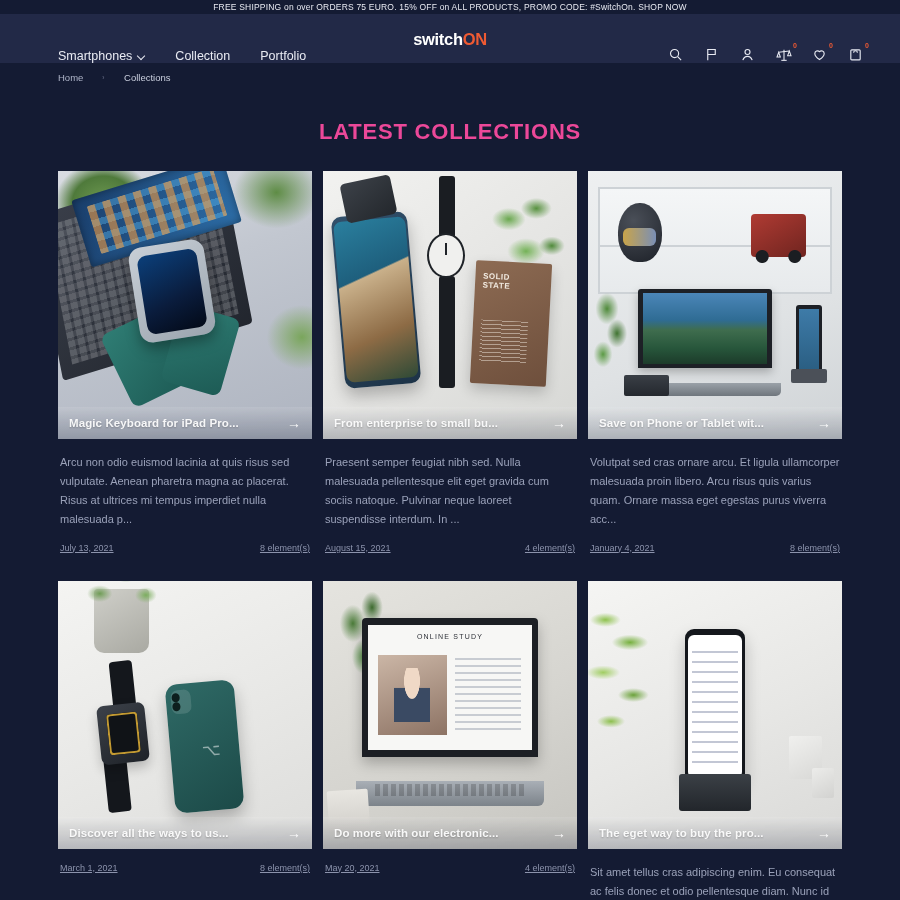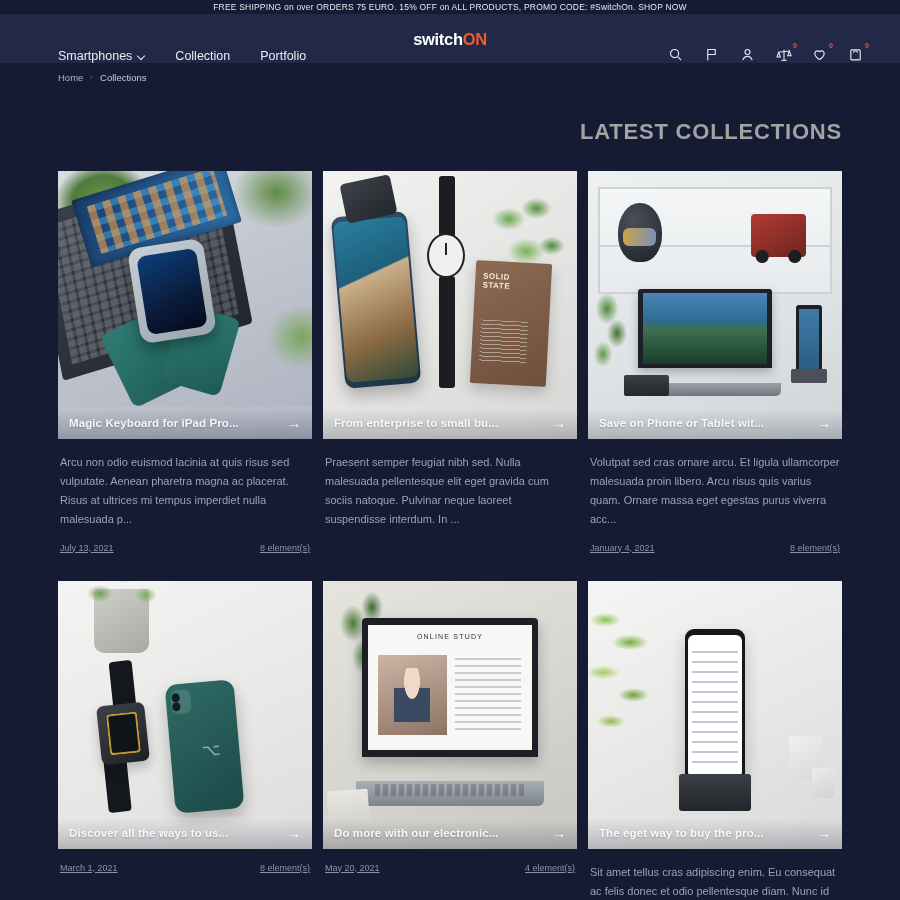--- a/index.html
+++ b/index.html
@@ -64,34 +64,34 @@
     position: absolute; top: -4px; right: -5px;
     color: #ef5a33; font-size: 7px; font-weight: bold; line-height: 1;
   }
 
   
   .crumbbar {
     height: 28px; background: #141b33;
     display: flex; align-items: center;
     padding: 0 58px;
   }
-  .crumb { display: flex; align-items: center; gap: 7px; }
+  .crumb { display: flex; align-items: center; gap: 19px; }
   .crumb a {
     color: #aeb4c8; font-size: 9.5px; text-decoration: none; cursor: pointer;
   }
   .crumb .sep {
     color: #6d748d; font-size: 8px; transform: scaleX(.8);
   }
   .crumb .cur { color: #c9cedd; font-size: 9.5px; }
 
   
   .page { padding: 0 58px; background: #141b33; }
   .page-title {
-    text-align: right;
-    color: #a3a3a3;
+    text-align: center;
+    color: #ec4899;
     font-size: 22px;
     font-weight: bold;
     letter-spacing: .8px;
     padding: 28px 0 26px;
   }
 
   .grid {
     display: grid;
     grid-template-columns: repeat(3, 1fr);
     column-gap: 11px;
@@ -588,20 +588,24 @@
             <div class="watch2"></div>
           <div class="book2"></div>
             <div class="plant2"></div>
         </div>
         <div class="title-strip">
           <span class="t">From enterprise to small bu...</span>
           <span class="arrow">→</span>
         </div>
       </div>
       <div class="desc">Praesent semper feugiat nibh sed. Nulla malesuada pellentesque elit eget gravida cum sociis natoque. Pulvinar neque laoreet suspendisse interdum. In ...</div>
+      <div class="meta">
+        <span>August 15, 2021</span>
+        <span>4 element(s)</span>
+      </div>
     </div>
 
     <div class="card">
       <div class="thumb">
         <div class="art art3">
           <div class="shelf"></div>
             <div class="helmet"></div>
             <div class="car3"></div>
           <div class="plant3"></div>
           <div class="laptop3">

